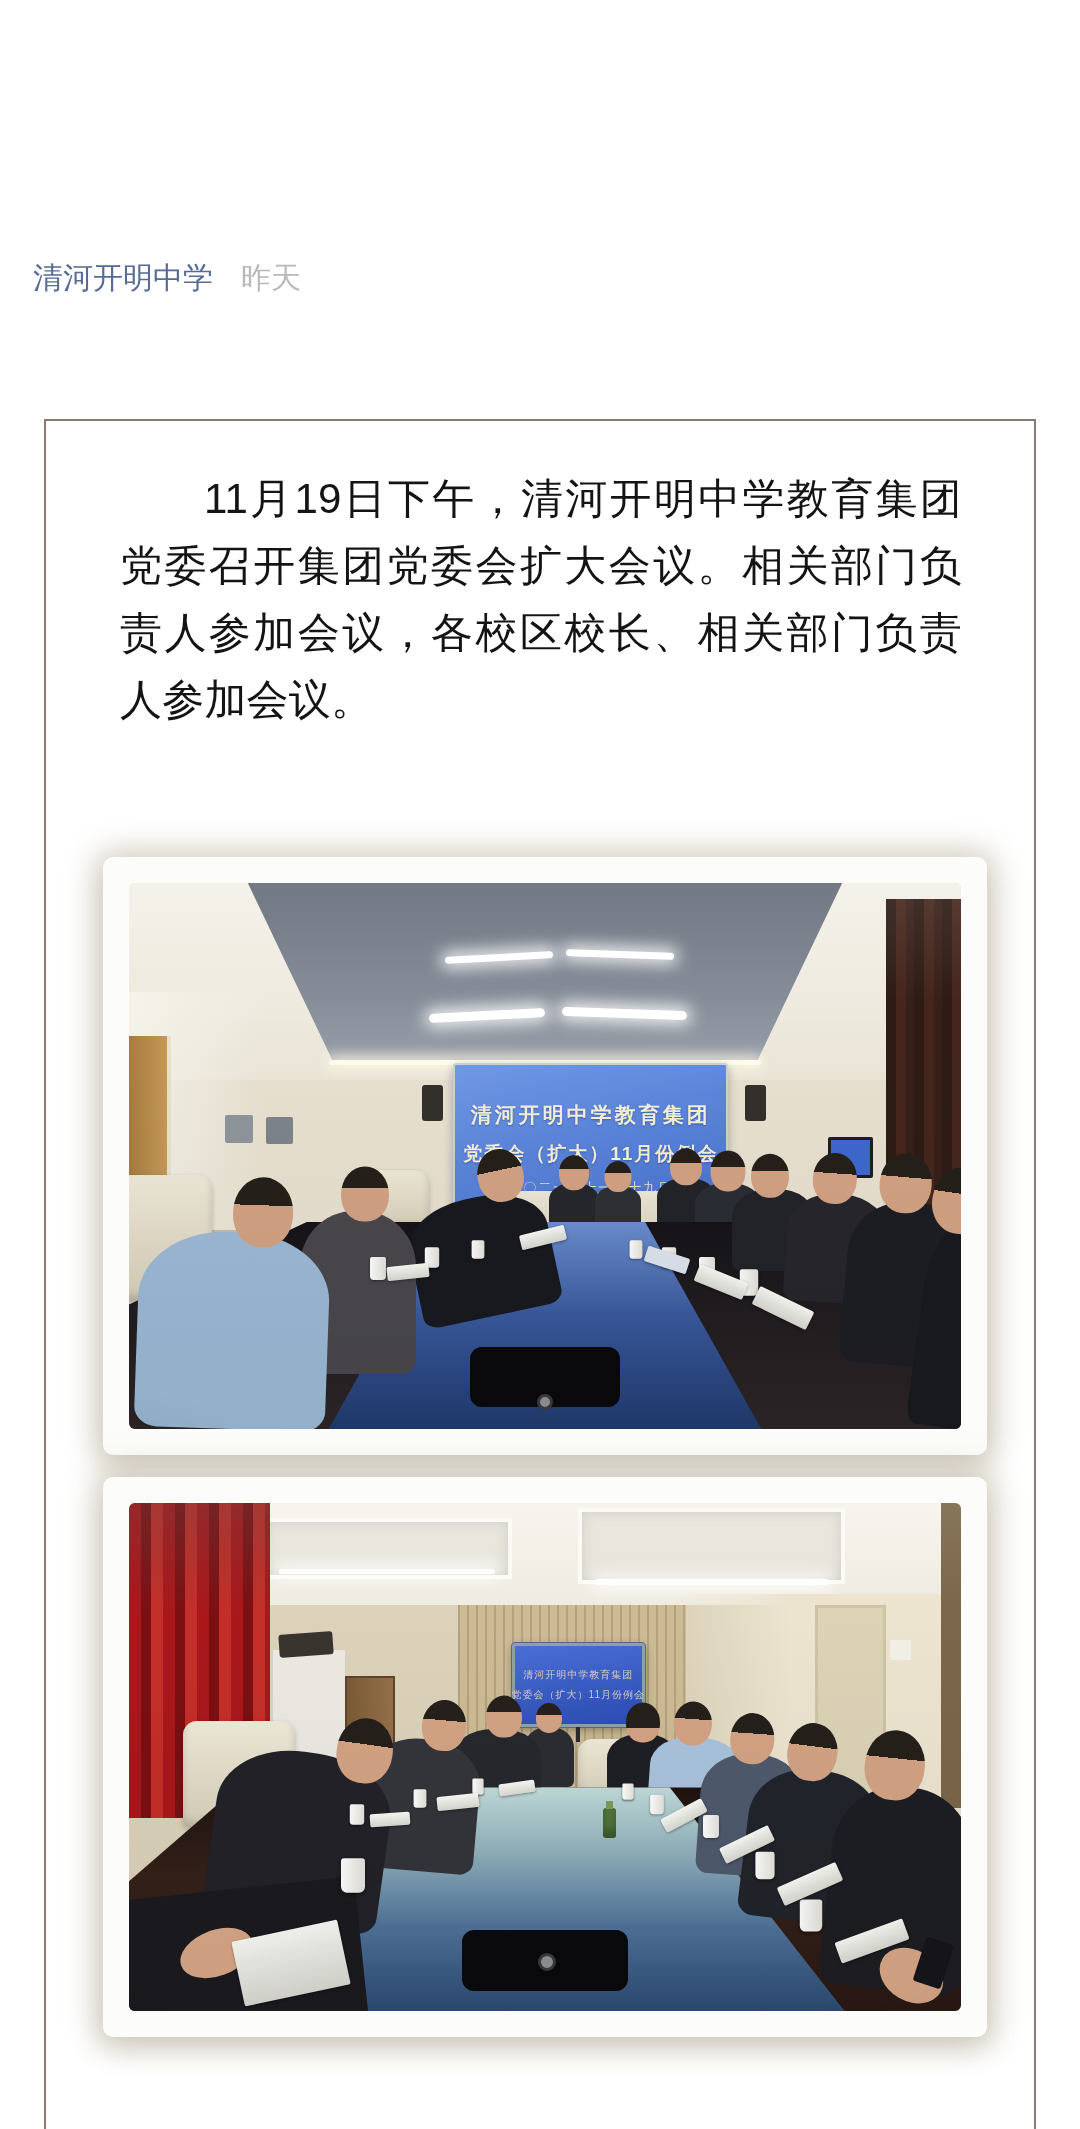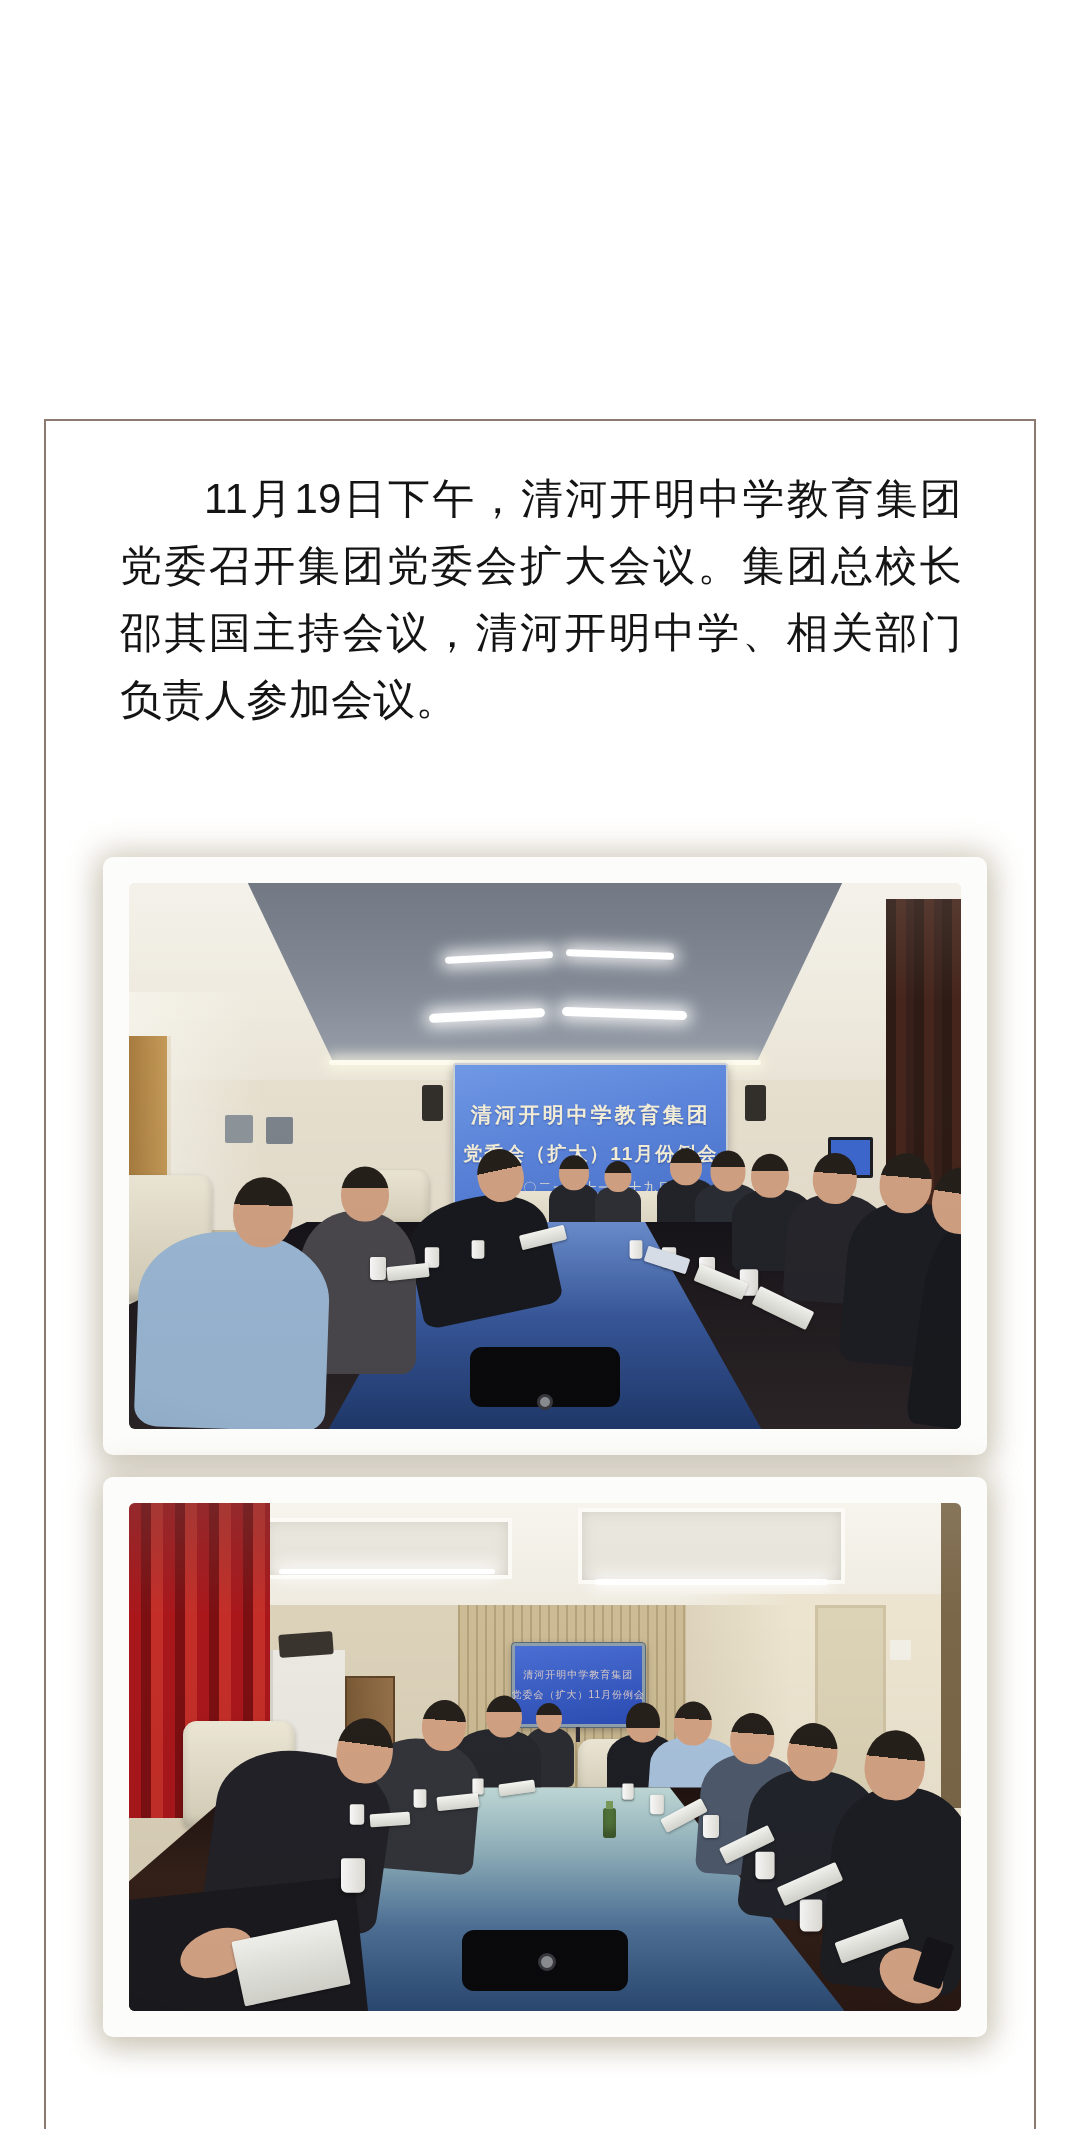--- a/index.html
+++ b/index.html
@@ -125,24 +125,27 @@
   .bottle { position:absolute; width:13px; height:30px; background:#55793d; border-radius:3px;
             box-shadow:inset 0 -8px 8px rgba(0,0,0,.3); }
   .bottle::before { content:""; position:absolute; left:3px; top:-7px; width:7px; height:8px; background:#7a9c5a; }
 </style>
 </head>
 <body>
 
 <div class="page">
 
 
+  <div class="meta">
+    <span class="acct">清河开明中学</span><span class="ptime">昨天</span>
+  </div>
 
   <div class="cframe"></div>
 
-  <p class="para">11月19日下午，清河开明中学教育集团党委召开集团党委会扩大会议。集团总校长邵其国主持会议，清河开明中学、相关部门负责人参加会议。</p>
+  <p class="para">11月19日下午，清河开明中学教育集团党委召开集团党委会扩大会议。相关部门负责人参加会议，各校区校长、相关部门负责人参加会议。</p>
 
   <figure class="card card1">
     <div class="photo">
 
       <div class="abs p1-ceil"></div>
       <div class="abs p1-inset"></div>
       <div class="bar" style="left:38%;top:13%;width:13%;height:7px;transform:rotate(-3deg)"></div>
       <div class="bar" style="left:52.5%;top:12.5%;width:13%;height:7px;transform:rotate(2deg)"></div>
       <div class="bar" style="left:36%;top:23.5%;width:14%;height:9px;transform:rotate(-3deg)"></div>
       <div class="bar" style="left:52%;top:23%;width:15%;height:9px;transform:rotate(2deg)"></div>

